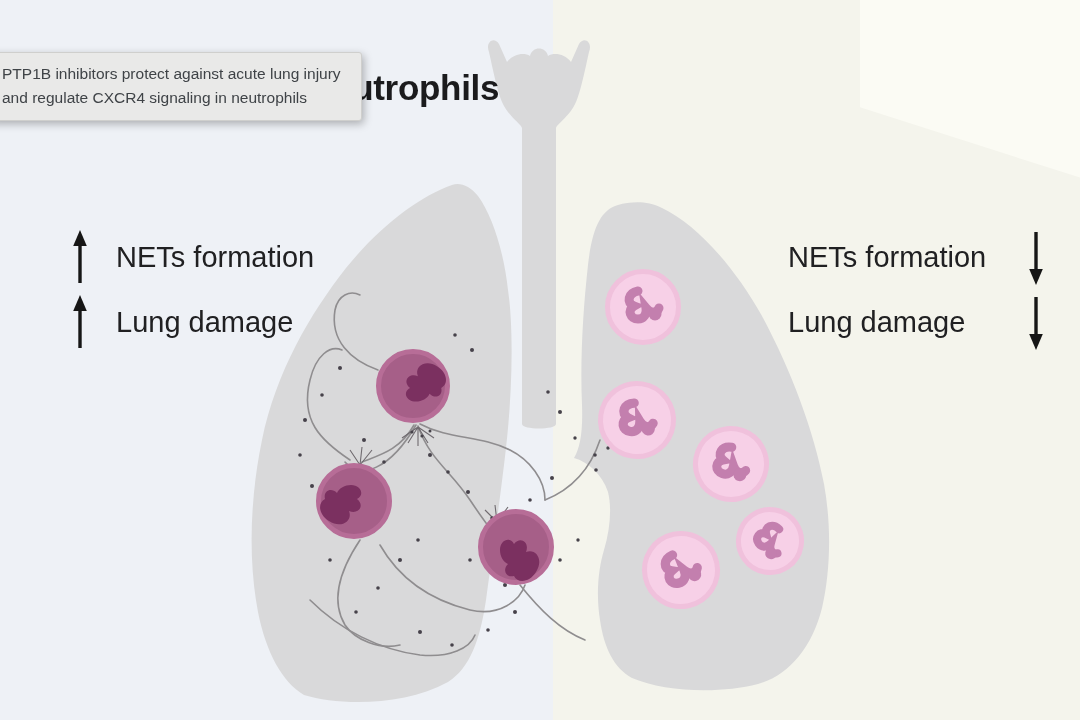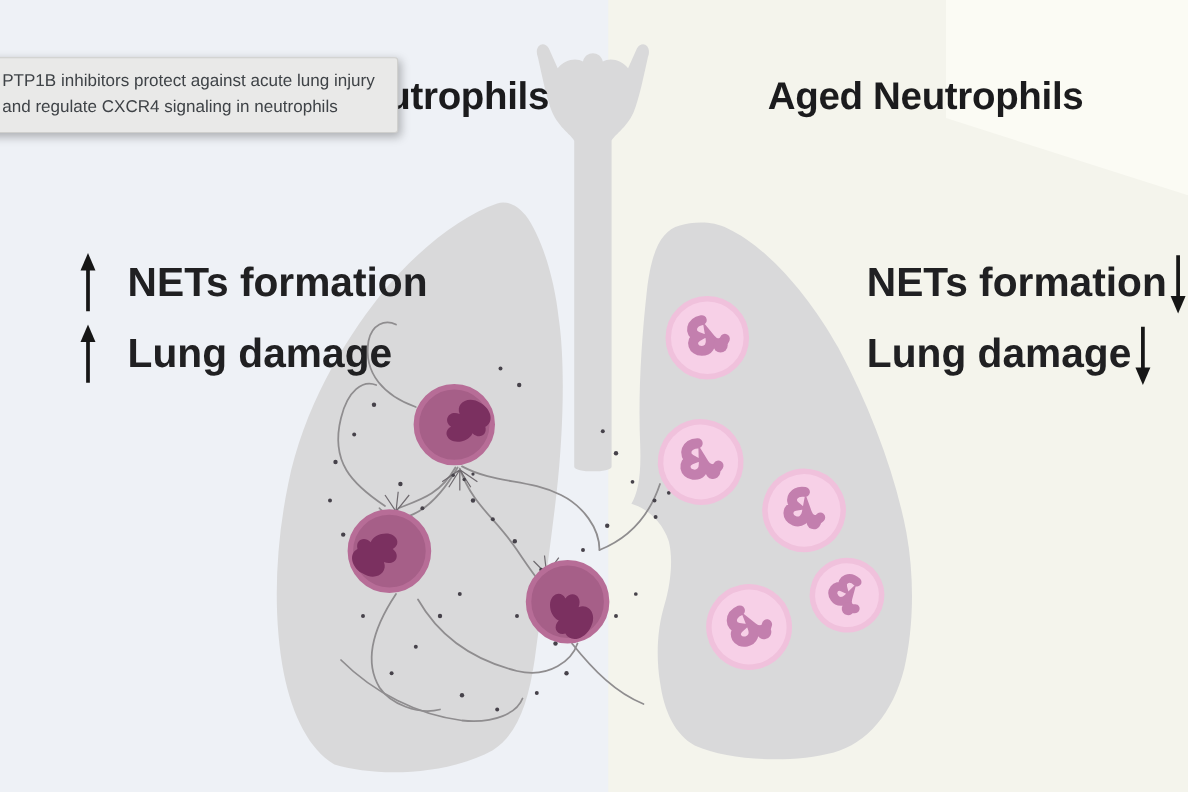--- a/index.html
+++ b/index.html
@@ -27,21 +27,21 @@
   #left-title{left:308px;top:68px;}
   #right-title{left:698px;top:68px;}
 
   
   .metrics{position:absolute;z-index:10;}
   #left-metrics{left:70px;top:228px;}
   #right-metrics{left:788px;top:228px;width:258px;}
   .metric-row{display:flex;align-items:center;height:58px;margin-bottom:7px;}
   #left-metrics .metric-row{gap:26px;}
   #right-metrics .metric-row{justify-content:space-between;}
-  .metric-label{font-size:37px;font-weight:700;color:#202022;white-space:nowrap;}
+  .metric-label{font-size:29px;font-weight:400;color:#202022;white-space:nowrap;}
   .arrow-icon{display:block;flex:0 0 auto;}
 </style>
 </head>
 <body>
 
 <div id="stage">
 
   <div class="bg-left"></div>
   <div class="bg-right"></div>
   <div class="bg-right-light"></div>
@@ -169,21 +169,20 @@
         </g>
         <g transform="translate(681,570) rotate(-12)">
           <circle r="36.5" fill="#f7d0e7" stroke="#f0c1dc" stroke-width="5"></circle>
           <path d="M-5,-16 C-15,-14 -17,-4 -9,-1 C-16,3 -13,12 -5,12 C1,12 4,7 3,1 C8,7 14,6 16,1" fill="none" stroke="#c37fae" stroke-width="9" stroke-linecap="round" transform="scale(1.0263157894736843)"></path>
           <circle cx="12" cy="7" r="6.5" fill="#c37fae" transform="scale(1.0263157894736843)"></circle>
         </g>
       </g>
   </svg>
 
   <div id="left-title" class="panel-title">Neutrophils</div>
-  <div id="right-title" class="panel-title">Aged Neutrophils</div>
 
   <div id="left-metrics" class="metrics">
     <div class="metric-row">
       <svg class="arrow-icon" width="20" height="56" viewBox="0 0 20 56">
         <path d="M10,54 L10,12" stroke="#161616" stroke-width="3.4"></path>
         <path d="M10,1 L3.2,17 L16.8,17 Z" fill="#161616"></path>
       </svg>
       <span class="metric-label">NETs formation</span>
     </div>
     <div class="metric-row">

